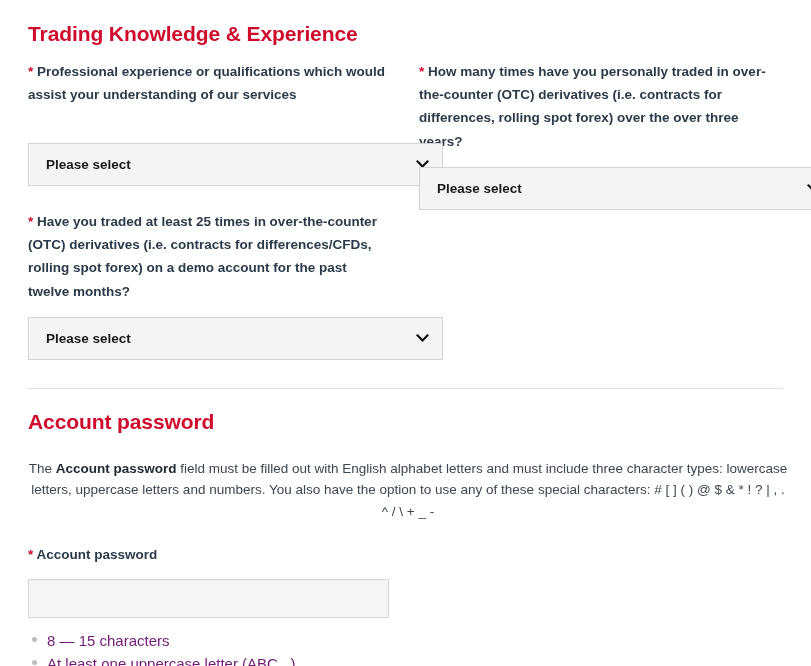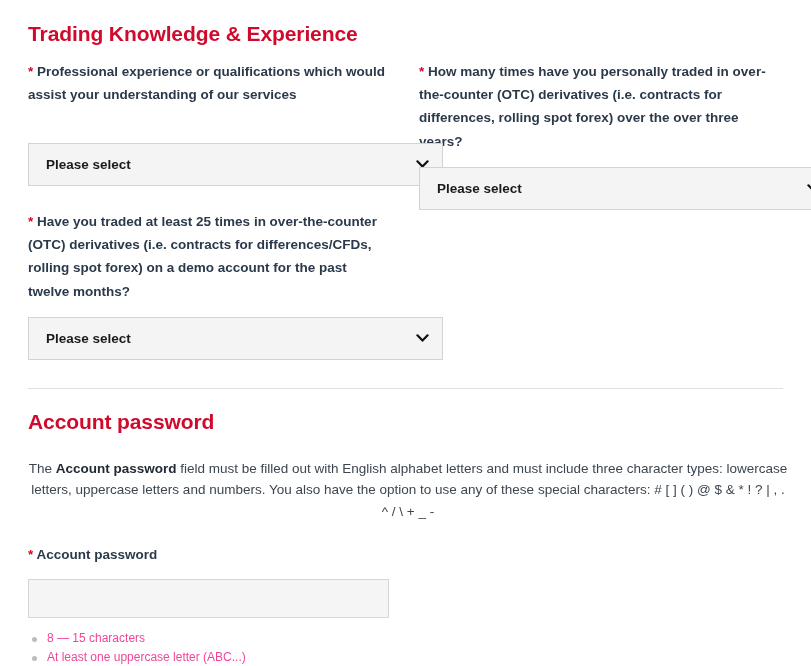--- a/index.html
+++ b/index.html
@@ -129,23 +129,23 @@
 
   
   ul.reqs {
     list-style: none;
     margin: 11px 0 0 0;
     padding: 0;
   }
   ul.reqs li {
     position: relative;
     padding-left: 19px;
-    font-size: 12px;
+    font-size: 15px;
     line-height: 1.58;
-    color: #ec4899;
+    color: #701a75;
   }
   ul.reqs li::before {
     content: "";
     position: absolute;
     left: 4px;
     top: 8px;
     width: 5px;
     height: 5px;
     border-radius: 50%;
     background: #bdbdbd;

